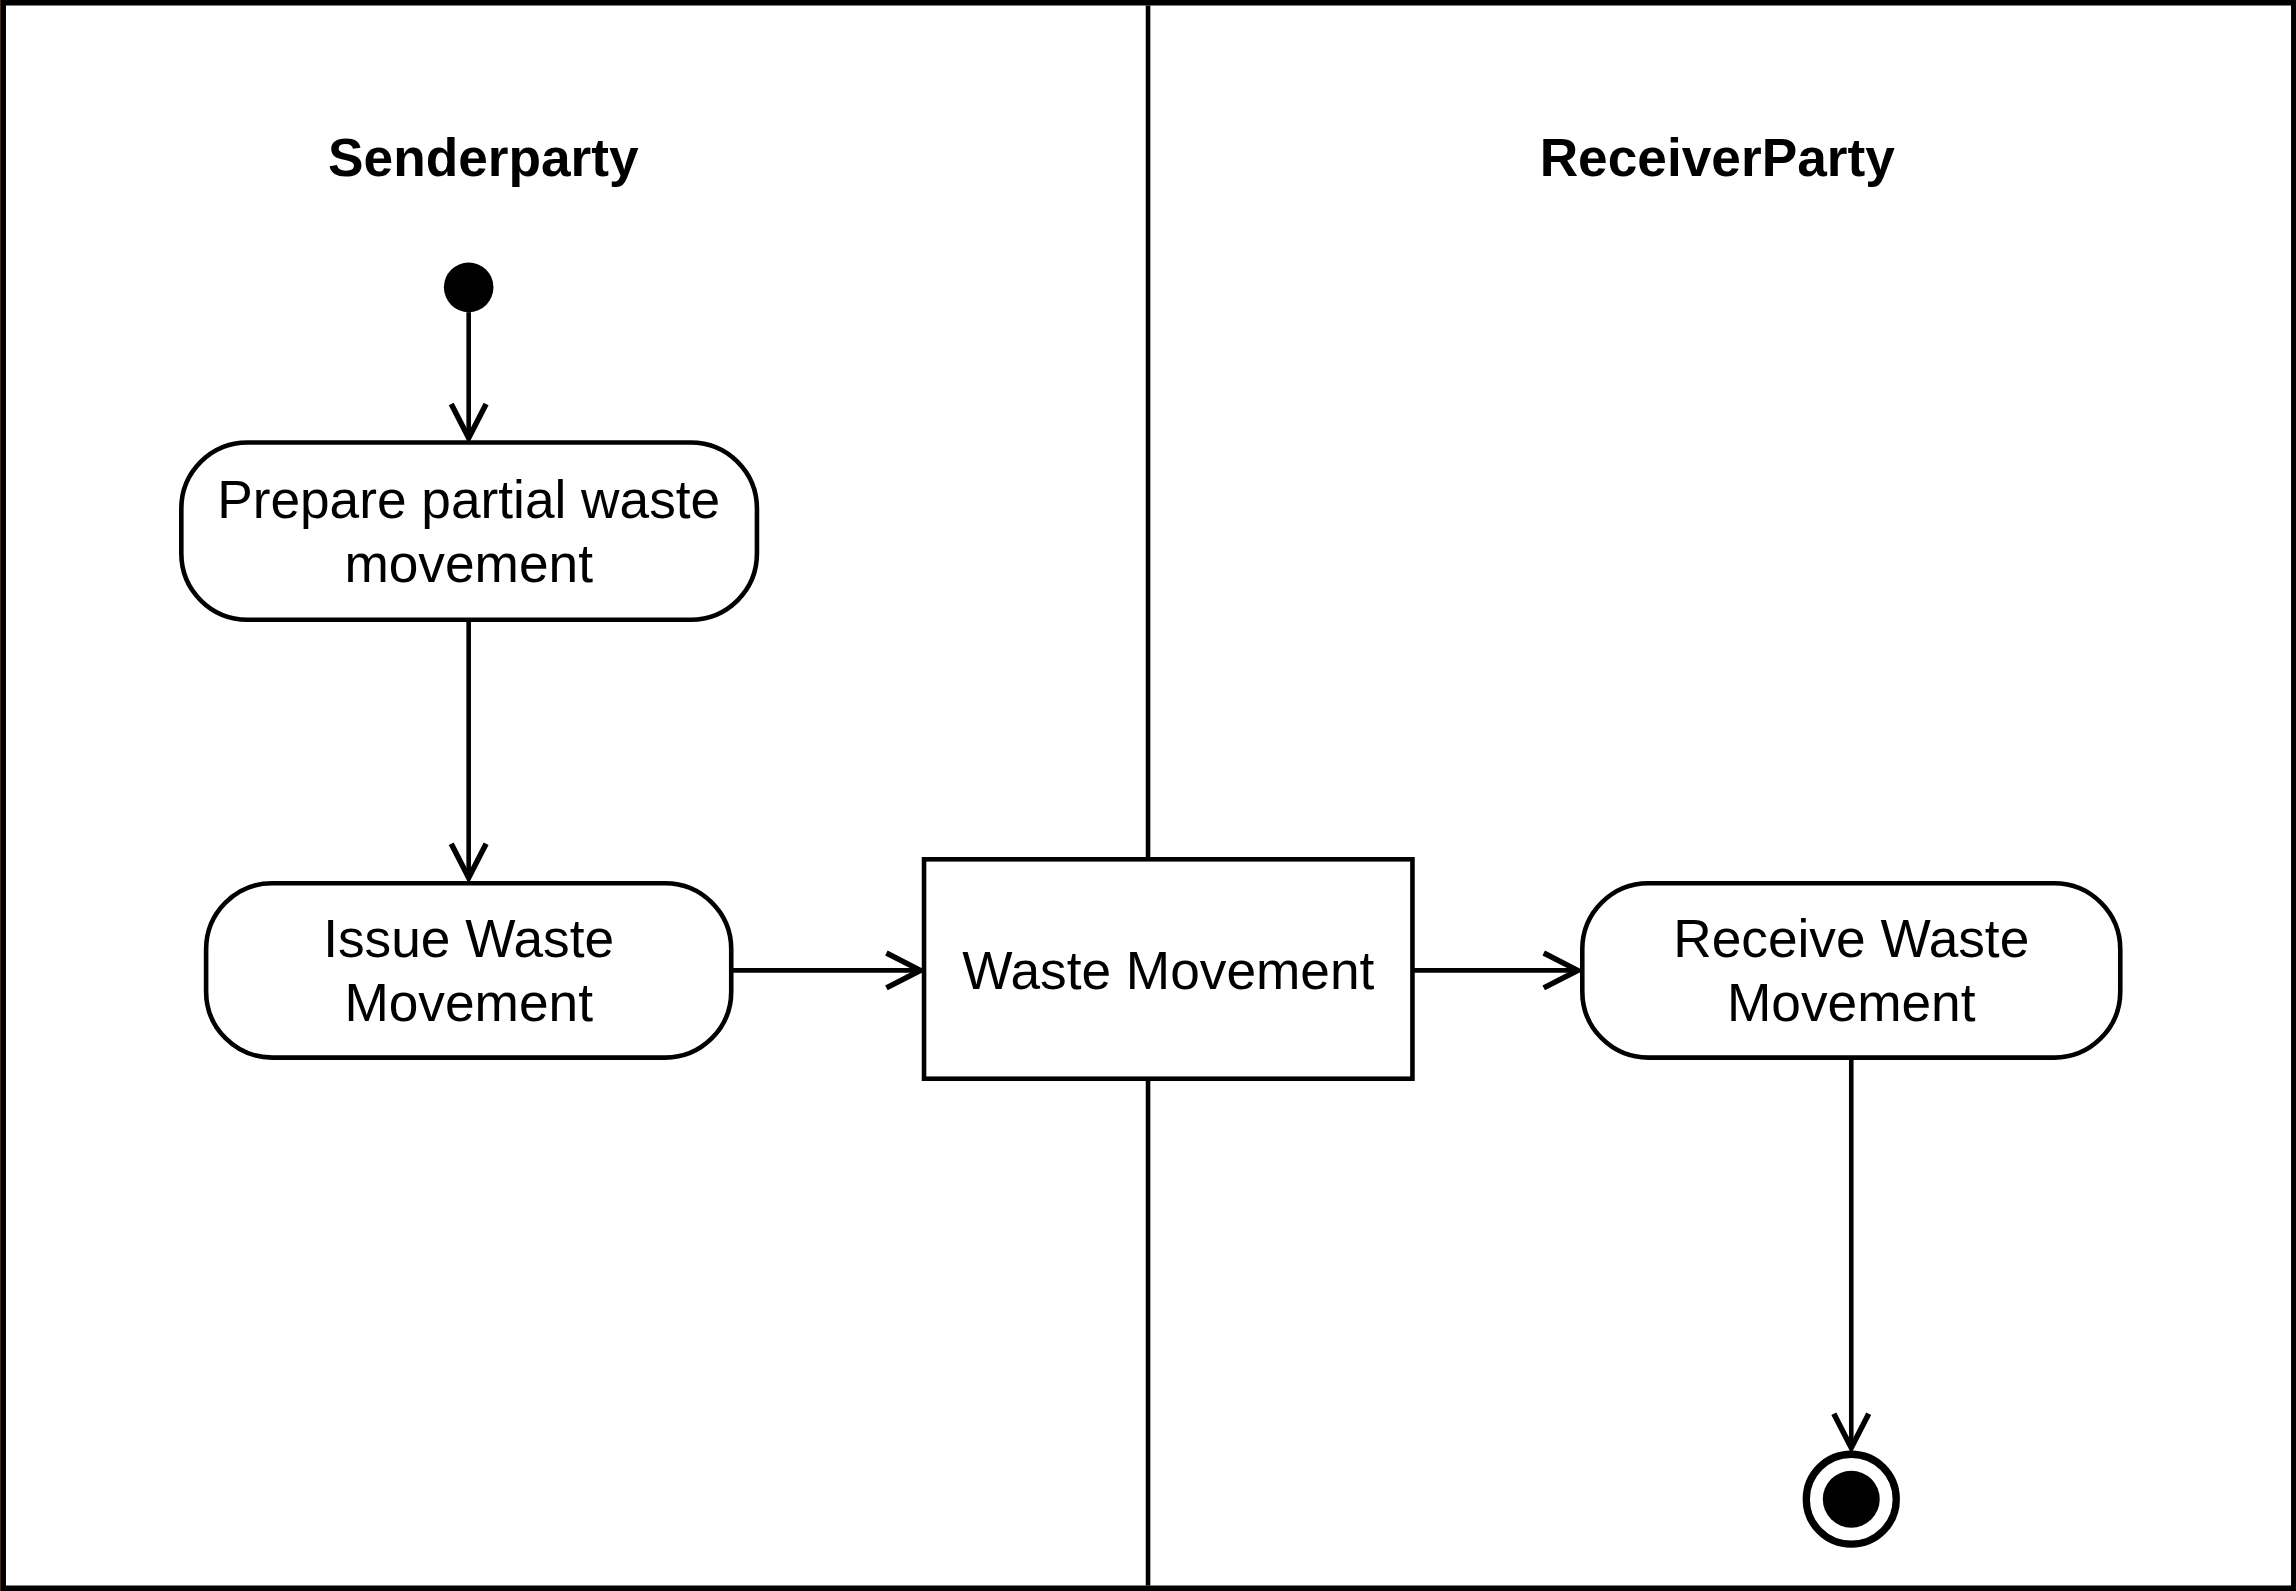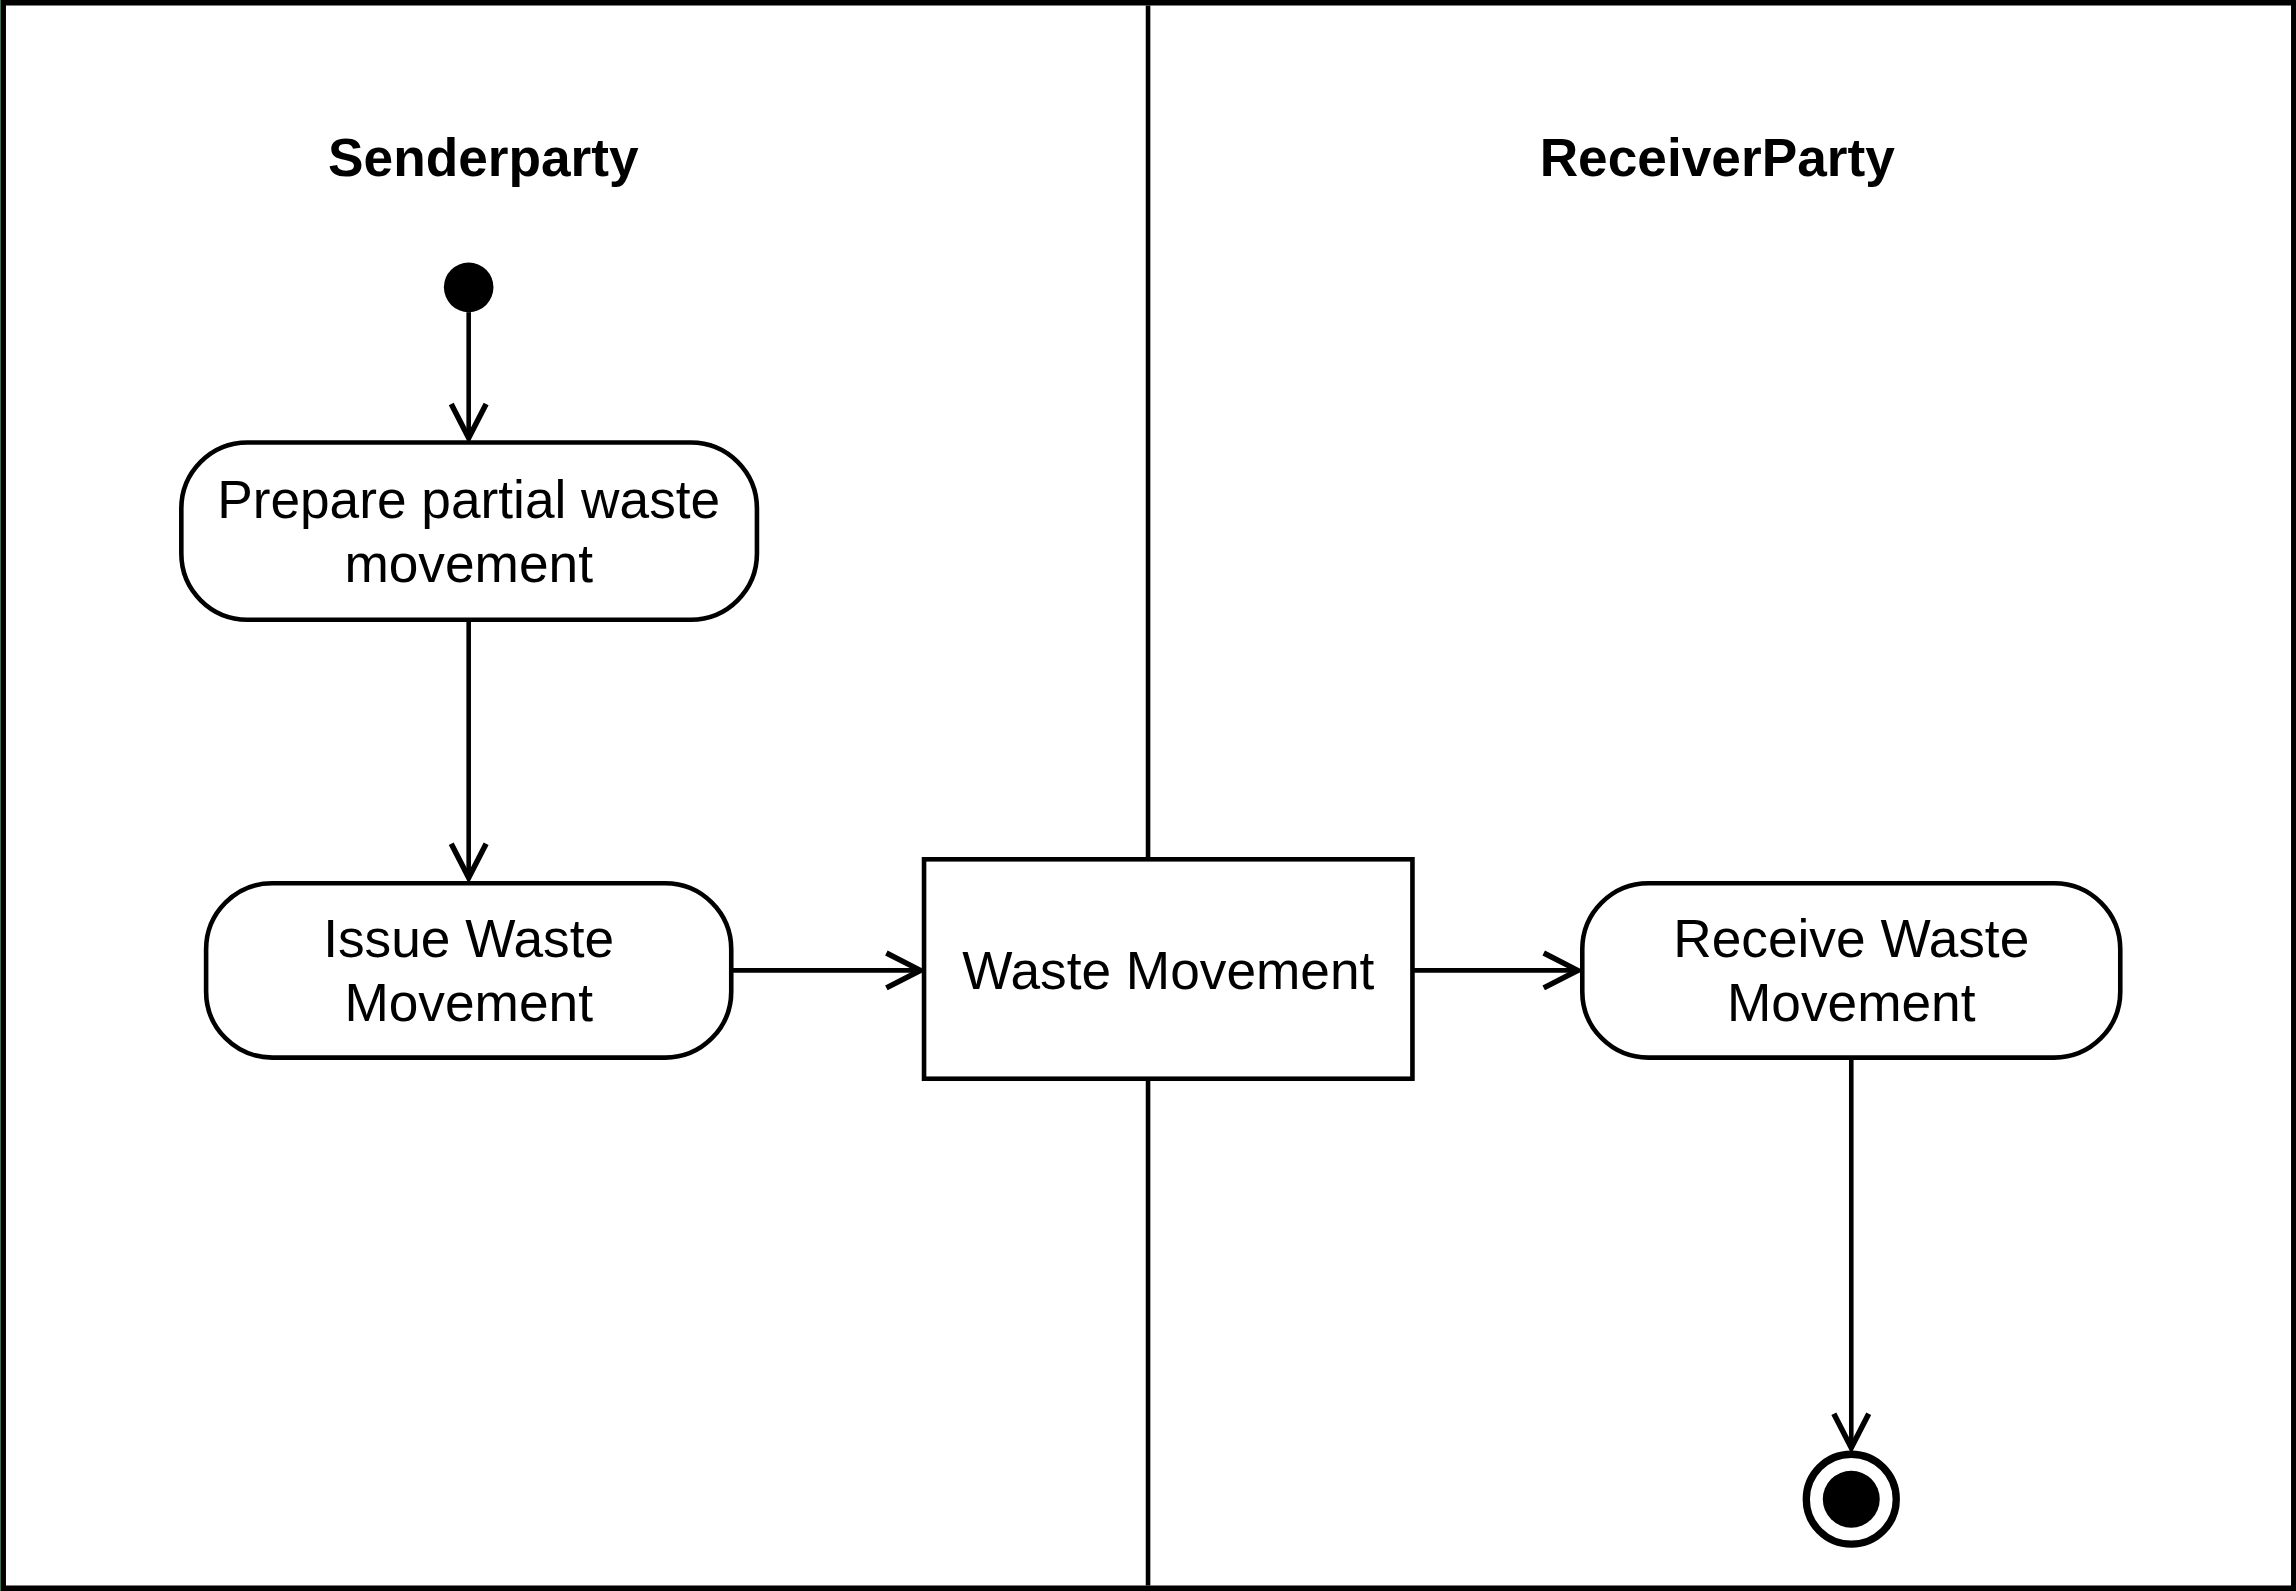--- a/index.html
+++ b/index.html
@@ -4,21 +4,21 @@
 <style>
   html, body {
     margin: 0;
     padding: 0;
     background: #ffffff;
   }
   .canvas {
     width: 2297px;
     height: 1591px;
     position: relative;
-    background: #86efac;
+    background: #a16207;
     overflow: hidden;
   }
   svg {
     display: block;
   }
   .diagram-text {
     font-family: "Liberation Sans", "DejaVu Sans", sans-serif;
     font-size: 58px;
     fill: #000000;
   }

